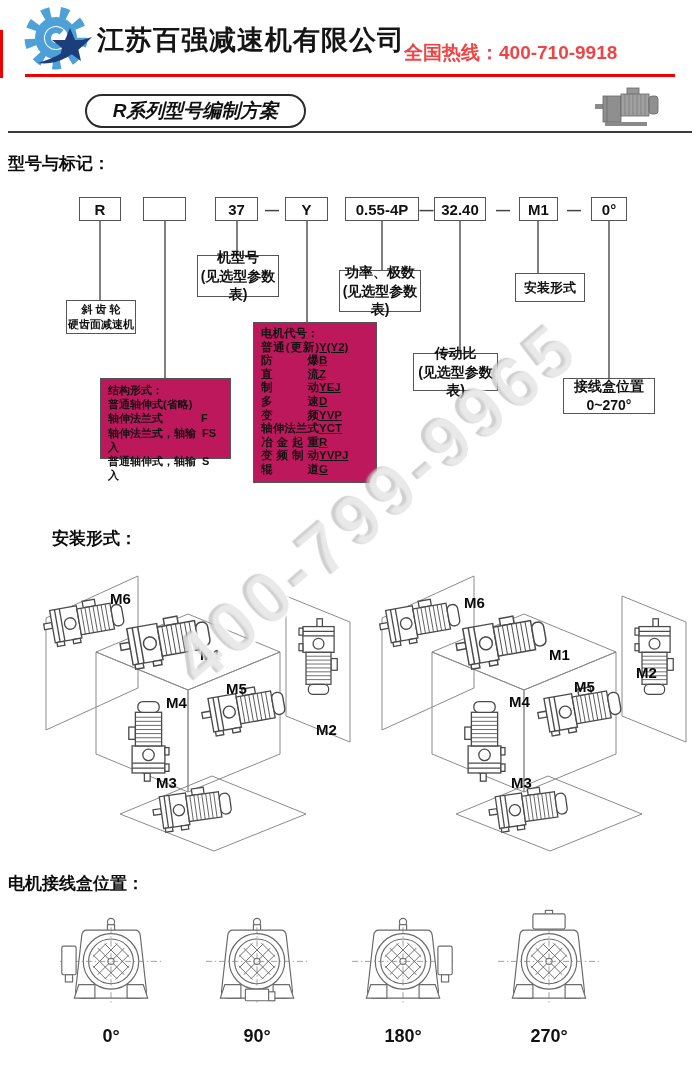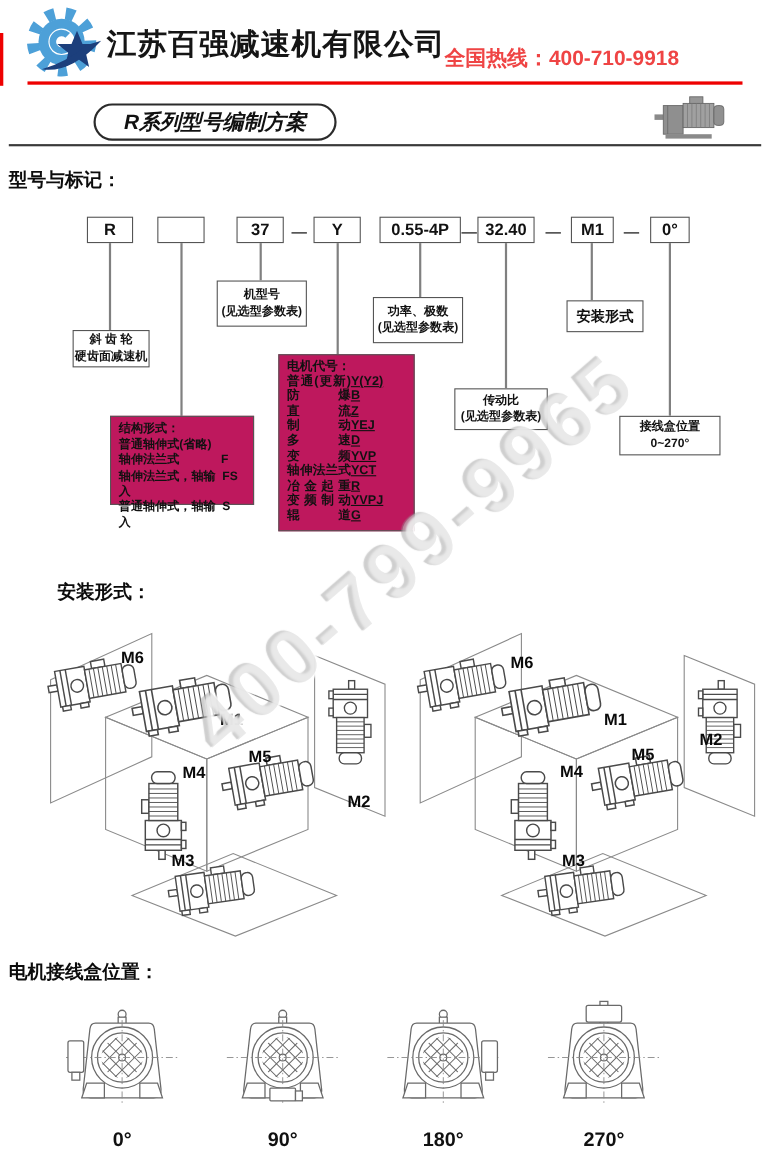--- a/index.html
+++ b/index.html
@@ -27,21 +27,21 @@
     border:1.5px solid #555; background:#fff; box-sizing:border-box;
     display:flex; align-items:center; justify-content:center;
     font-weight:bold; font-size:15px;
   }
   .dash-sep { color:#444; font-weight:bold; font-size:14px; display:flex; align-items:center; justify-content:center; height:18px; overflow:hidden; }
   .vline { width:1.5px; background:#808080; }
   
   .annbox {
     border:1.6px solid #555; background:#fff; box-sizing:border-box;
     display:flex; flex-direction:column; align-items:center; justify-content:center;
-    font-weight:bold; font-size:11px; line-height:1.35; text-align:center;
+    font-weight:bold; font-size:14px; line-height:1.35; text-align:center;
   }
   .listbox {
     border:1.6px solid #555; background:#be185d; box-sizing:border-box;
     font-weight:bold; padding:4px 7px;
   }
   .listbox .lrow { display:flex; justify-content:space-between; align-items:baseline; }
   .motorlist { font-size:11.5px; line-height:13.6px; }
   .motorlist .jlabel { width:58px; text-align:justify; text-align-last:justify; }
   .motorlist .jcode { flex:1; text-align:left;text-decoration:underline; }
   .structlist { font-size:11px; line-height:14.2px; }

